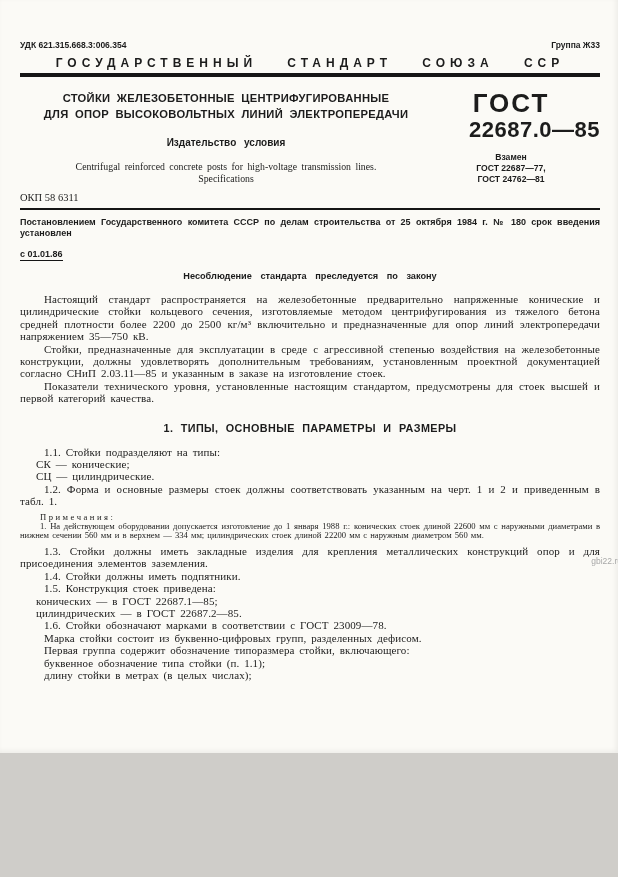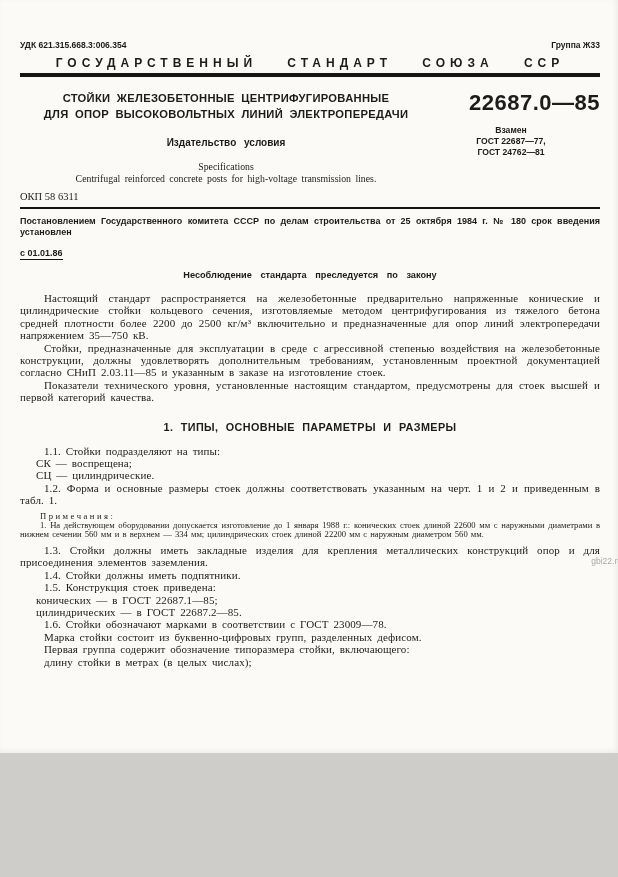--- a/index.html
+++ b/index.html
@@ -148,25 +148,26 @@
   <div class="thick-rule"></div>
 
   <div class="title-section">
     <div class="title-left">
       <div class="title-ru">
         <div>СТОЙКИ ЖЕЛЕЗОБЕТОННЫЕ ЦЕНТРИФУГИРОВАННЫЕ</div>
         <div>ДЛЯ ОПОР ВЫСОКОВОЛЬТНЫХ ЛИНИЙ ЭЛЕКТРОПЕРЕДАЧИ</div>
       </div>
       <div class="subtitle-ru">Издательство условия</div>
       <div class="title-en">
+        <div>Centrifugal reinforced concrete posts for high-voltage transmission lines.</div>
         <div>Specifications</div>
-        <div>Centrifugal reinforced concrete posts for high-voltage transmission lines.</div>
       </div>
     </div>
     <div class="title-right">
+      <div class="gost-word">ГОСТ</div>
       <div class="gost-number">22687.0—85</div>
       <div class="vzamen">
         <div>Взамен</div>
         <div>ГОСТ 22687—77,</div>
         <div>ГОСТ 24762—81</div>
       </div>
     </div>
   </div>
 
   <div class="okp">ОКП 58 6311</div>
@@ -178,37 +179,38 @@
   </div>
   <div class="law">Несоблюдение стандарта преследуется по закону</div>
 
   <p class="bp just ind mt12">Настоящий стандарт распространяется на железобетонные предварительно напряженные конические и цилиндрические стойки кольцевого сечения, изготовляемые методом центрифугирования из тяжелого бетона средней плотности более 2200 до 2500 кг/м³ включительно и предназначенные для опор линий электропередачи напряжением 35—750 кВ.</p>
   <p class="bp just ind">Стойки, предназначенные для эксплуатации в среде с агрессивной степенью воздействия на железобетонные конструкции, должны удовлетворять дополнительным требованиям, установленным проектной документацией согласно СНиП 2.03.11—85 и указанным в заказе на изготовление стоек.</p>
   <p class="bp just ind">Показатели технического уровня, установленные настоящим стандартом, предусмотрены для стоек высшей и первой категорий качества.</p>
 
   <h2 class="sec-heading">1. ТИПЫ, ОСНОВНЫЕ ПАРАМЕТРЫ И РАЗМЕРЫ</h2>
 
   <p class="bp ind">1.1. Стойки подразделяют на типы:</p>
-  <p class="bp ind-sm">СК — воспрещена;</p>
+  <p class="bp ind-sm">СК — конические;</p>
   <p class="bp ind-sm">СЦ — цилиндрические.</p>
   <p class="bp just ind">1.2. Форма и основные размеры стоек должны соответствовать указанным на черт. 1 и 2 и приведенным в табл. 1.</p>
 
   <div class="notes">
     <p class="note-label">Примечания:</p>
     <p class="note">1. На действующем оборудовании допускается изготовление до 1 января 1988 г.: конических стоек длиной 22600 мм с наружными диаметрами в нижнем сечении 560 мм и в верхнем — 334 мм; цилиндрических стоек длиной 22200 мм с наружным диаметром 560 мм.</p>
   </div>
 
   <p class="bp just ind mt4">1.3. Стойки должны иметь закладные изделия для крепления металлических конструкций опор и для присоединения элементов заземления.</p>
   <p class="bp ind">1.4. Стойки должны иметь подпятники.</p>
   <p class="bp ind">1.5. Конструкция стоек приведена:</p>
   <p class="bp ind-sm">конических — в ГОСТ 22687.1—85;</p>
   <p class="bp ind-sm">цилиндрических — в ГОСТ 22687.2—85.</p>
   <p class="bp ind">1.6. Стойки обозначают марками в соответствии с ГОСТ 23009—78.</p>
   <p class="bp ind">Марка стойки состоит из буквенно-цифровых групп, разделенных дефисом.</p>
   <p class="bp ind">Первая группа содержит обозначение типоразмера стойки, включающего:</p>
+  <p class="bp ind">буквенное обозначение типа стойки (п. 1.1);</p>
   <p class="bp ind">длину стойки в метрах (в целых числах);</p>
 
   <div class="footer">
     <div class="footer-rule"></div>
     <div class="footer-row">
       <span>Издание официальное</span>
       <span>Перепечатка воспрещена</span>
     </div>
     <div class="copyright">© Издательство стандартов, 1986</div>
     <div class="page-num">1</div>

